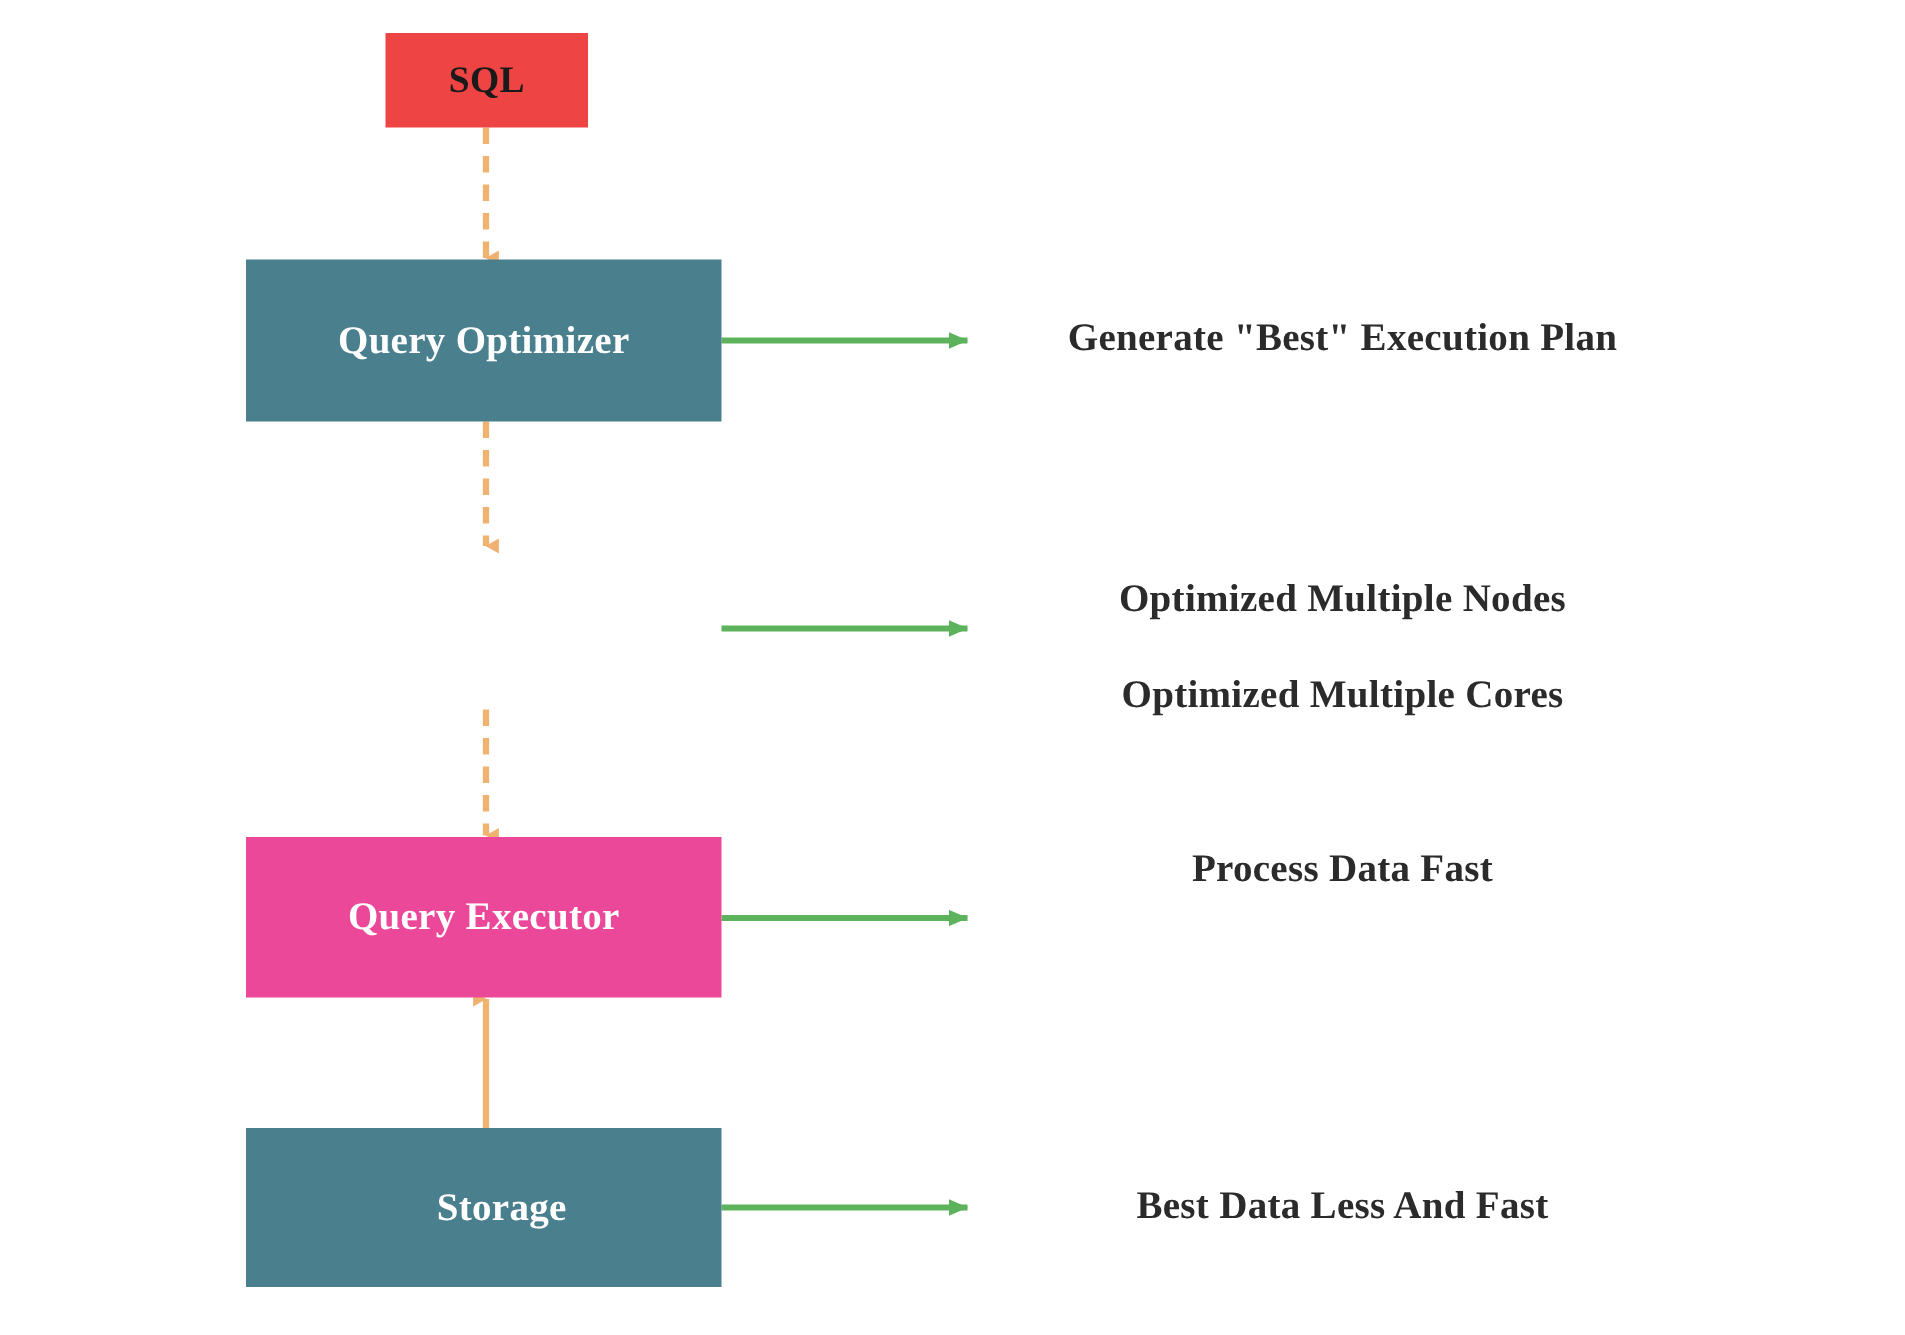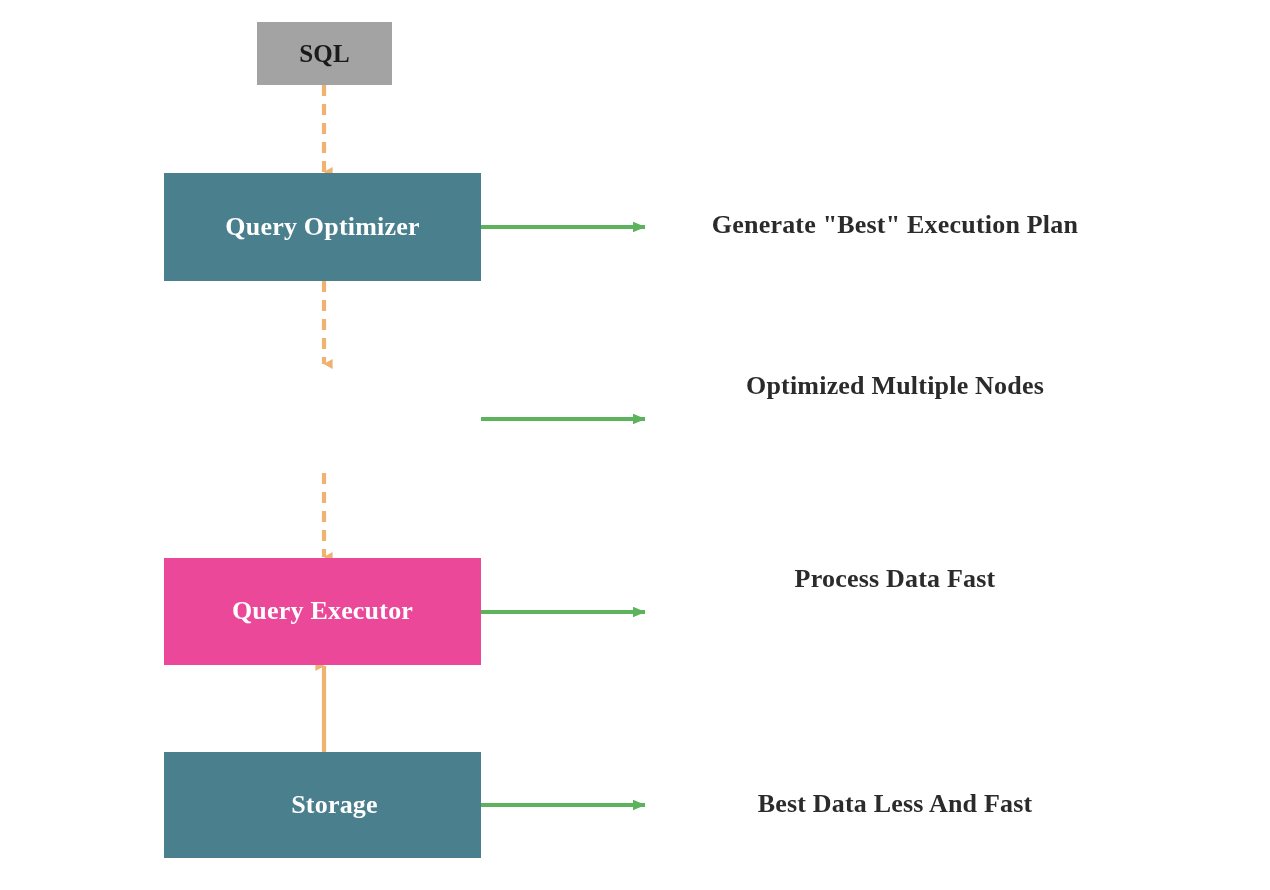--- a/index.html
+++ b/index.html
@@ -41,21 +41,21 @@
     font-weight: bold;
     letter-spacing: 0.2px;
     white-space: nowrap;
   }
 
   .node.source {
     left: 257px;
     top: 22px;
     width: 135px;
     height: 63px;
-    background: #a3a3a3;
+    background: #ef4444;
   }
   .node.source .node-label {
     color: #1a1a1a;
     font-size: 25px;
   }
 
   .node.stage {
     left: 164px;
     width: 317px;
     height: 108px;
@@ -81,21 +81,21 @@
     color: #2b2b2b;
     font-size: 26px;
     font-weight: bold;
     white-space: nowrap;
     letter-spacing: 0.2px;
   }
   .annotation.single { line-height: 1; }
   .annotation-line + .annotation-line { margin-top: 34px; }
 
   .ann-optimizer { top: 212px; }
-  .ann-scheduler { top: 371px; }
+  .ann-scheduler { top: 384px; }
   .ann-executor  { top: 564px; }
   .ann-storage   { top: 791px; }
 </style>
 </head>
 <body>
 
 <div id="canvas">
 
   <svg id="edges" viewBox="0 0 1270 890" xmlns="http://www.w3.org/2000/svg">
     <defs>
@@ -143,20 +143,21 @@
   <div class="node stage teal storage">
     <span class="node-label">Storage</span>
   </div>
 
   <div class="annotation single ann-optimizer">
     <div class="annotation-line">Generate "Best" Execution Plan</div>
   </div>
 
   <div class="annotation ann-scheduler">
     <div class="annotation-line">Optimized Multiple Nodes</div>
+    <div class="annotation-line">Optimized Multiple Cores</div>
   </div>
 
   <div class="annotation ann-executor">
     <div class="annotation-line">Process Data Fast</div>
   </div>
 
   <div class="annotation single ann-storage">
     <div class="annotation-line">Best Data Less And Fast</div>
   </div>
 

